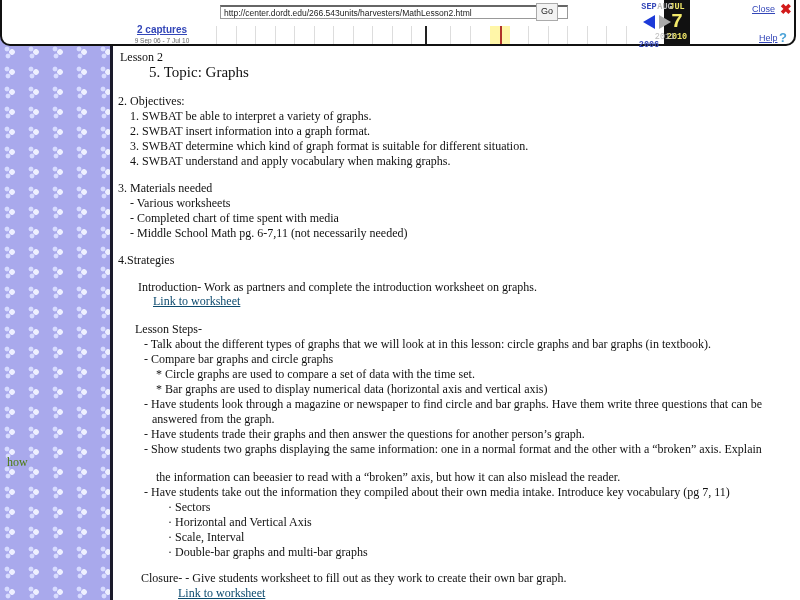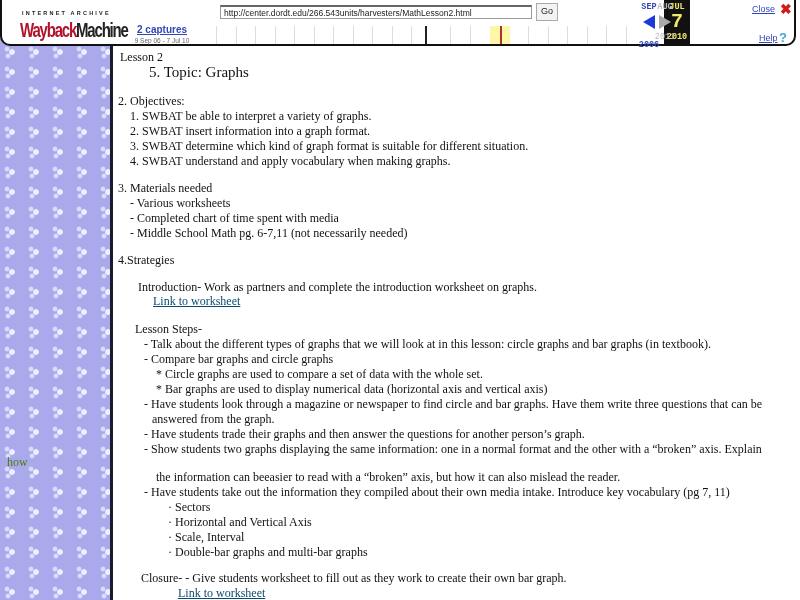--- a/index.html
+++ b/index.html
@@ -7,21 +7,21 @@
   
   #wb{position:absolute;left:0;top:0;width:796px;height:46px;background:#fff;border:2px solid #111;border-top:none;border-radius:0 0 10px 10px;box-sizing:border-box;z-index:5;}
   #wb-logo{position:absolute;left:10px;top:6px;width:100px;height:36px;}
   #wb-logo .ia{font-family:"Liberation Sans",sans-serif;font-size:5.5px;letter-spacing:2.2px;font-weight:bold;color:#222;position:absolute;left:10px;top:4px;white-space:nowrap;}
   #wb-logo .wm{position:absolute;left:8px;top:13px;font-family:"Liberation Sans",sans-serif;font-weight:bold;font-size:15px;letter-spacing:-1.2px;transform:scaleY(1.3);transform-origin:top left;white-space:nowrap;}
   #wb-logo .wm .a{color:#b0132b;}
   #wb-logo .wm .b{color:#222;}
   #wb-caps{position:absolute;left:110px;top:24px;width:100px;text-align:center;font-family:"Liberation Sans",sans-serif;}
   #wb-caps a{font-size:10px;color:#3346b8;text-decoration:underline;font-weight:bold;display:block;}
   #wb-caps .range{font-size:6.5px;color:#666;margin-top:2px;}
-  #wb-url{position:absolute;left:218px;top:5px;width:312px;height:14px;border:1px solid #999;border-top:2px solid #666;font-family:"Liberation Sans",sans-serif;font-size:8.5px;line-height:13px;padding:0 3px;box-sizing:border-box;color:#222;white-space:nowrap;overflow:hidden;background:#fff;}
+  #wb-url{position:absolute;left:218px;top:5px;width:348px;height:14px;border:1px solid #999;border-top:2px solid #666;font-family:"Liberation Sans",sans-serif;font-size:8.5px;line-height:13px;padding:0 3px;box-sizing:border-box;color:#222;white-space:nowrap;overflow:hidden;background:#fff;}
   #wb-go{position:absolute;left:534px;top:3px;width:20px;height:16px;border:1px solid #aaa;background:#f3f3f3;font-family:"Liberation Sans",sans-serif;font-size:9px;text-align:center;line-height:15px;color:#222;}
   #wb-timeline{position:absolute;left:212px;top:24px;width:420px;height:20px;}
   #wb-timeline .tick{position:absolute;top:2px;width:1px;height:18px;background:#ddd;}
   #wb-timeline .cap{position:absolute;top:2px;width:2px;height:18px;background:#222;}
   #wb-timeline .hl{position:absolute;top:2px;width:20px;height:18px;background:#fff6a8;}
   #wb-timeline .cur{position:absolute;top:2px;width:2px;height:18px;background:#b0332b;}
   .wb-mon{position:absolute;font-family:Liberation Mono, monospace;font-weight:bold;font-size:8.5px;text-align:center;width:30px;}
   #wb-prev{left:632px;}
   #wb-sel{left:662px;width:26px;top:0;height:46px;background:#111;}
   #wb-next{left:648px;}
@@ -46,24 +46,20 @@
   .link{color:#0c4a6e;text-decoration:underline;}
 </style>
 </head>
 <body>
 
 <div id="sidebar"></div>
 <div id="sidebar-border"></div>
 <div id="side-how">how</div>
 
 <div id="wb">
-  <div id="wb-logo">
-    <span class="ia">INTERNET ARCHIVE</span>
-    <span class="wm"><span class="a">Wayback</span><span class="b">Machine</span></span>
-  </div>
   <div id="wb-caps">
     <a>2 captures</a>
     <div class="range">9 Sep 06 - 7 Jul 10</div>
   </div>
   <div id="wb-url">http://center.dordt.edu/266.543units/harvesters/MathLesson2.html</div>
   <div id="wb-go">Go</div>
   <div id="wb-timeline">
     <div class="tick" style="left:2px"></div>
       <div class="tick" style="left:22px"></div>
       <div class="tick" style="left:41px"></div>
@@ -123,21 +119,21 @@
   <div class="ln" style="left:12px;top:161px">- Completed chart of time spent with media</div>
   <div class="ln" style="left:12px;top:176px">- Middle School Math pg. 6-7,11 (not necessarily needed)</div>
 
   <div class="ln" style="left:0;top:203px">4.Strategies</div>
   <div class="ln" style="left:20px;top:230px">Introduction-  Work as partners and complete the introduction worksheet on graphs.</div>
   <div class="ln link" style="left:35px;top:244px">Link to worksheet</div>
 
   <div class="ln" style="left:17px;top:272px">Lesson Steps-</div>
   <div class="ln" style="left:26px;top:287px">- Talk about the different types of graphs that we will look at in this lesson: circle graphs and bar graphs (in textbook).</div>
   <div class="ln" style="left:26px;top:302px">- Compare bar graphs and circle graphs</div>
-  <div class="ln" style="left:38px;top:317px">* Circle graphs are used to compare a set of data with the whole set.</div>
+  <div class="ln" style="left:38px;top:317px">* Circle graphs are used to compare a set of data with the time set.</div>
   <div class="ln" style="left:38px;top:332px">* Bar graphs are used to display numerical data (horizontal axis and vertical axis)</div>
   <div class="ln" style="left:26px;top:347px">- Have students look through a magazine or newspaper to find circle and bar graphs.  Have them write three questions that can be</div>
   <div class="ln" style="left:34px;top:362px">answered from the graph.</div>
   <div class="ln" style="left:26px;top:377px">- Have students trade their graphs and then answer the questions for another person’s graph.</div>
   <div class="ln" style="left:26px;top:392px">- Show students two graphs displaying the same information: one in a normal format and the other with a “broken” axis.  Explain</div>
   <div class="ln" style="left:38px;top:420px">the information can beeasier to read with a “broken” axis, but how it can also mislead the reader.</div>
   <div class="ln" style="left:26px;top:435px">- Have students take out the information they compiled about their own media intake.  Introduce key vocabulary (pg 7, 11)</div>
 
   <div class="ln" style="left:50px;top:450px">· Sectors</div>
   <div class="ln" style="left:50px;top:465px">· Horizontal and Vertical Axis</div>

